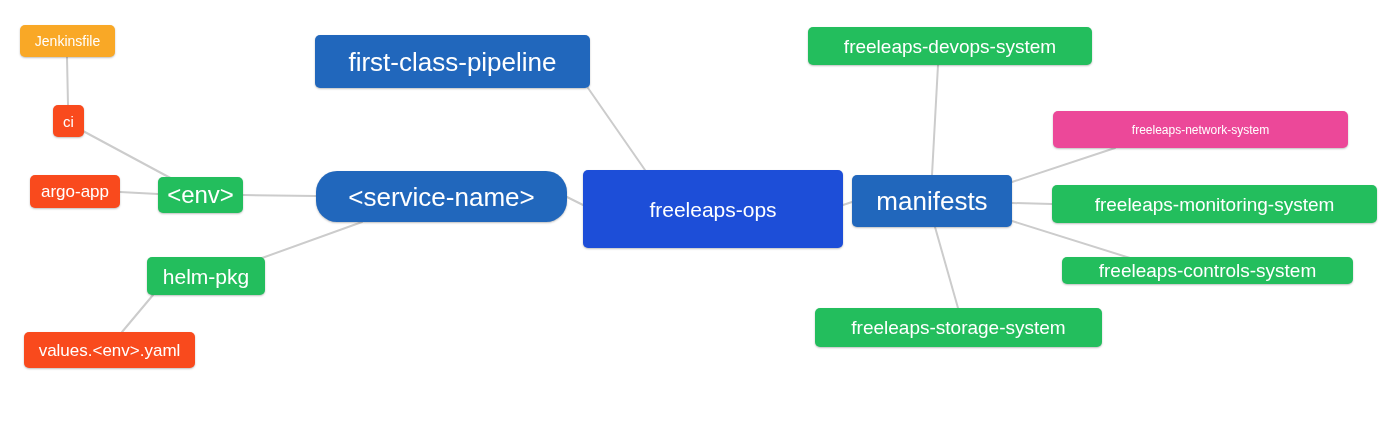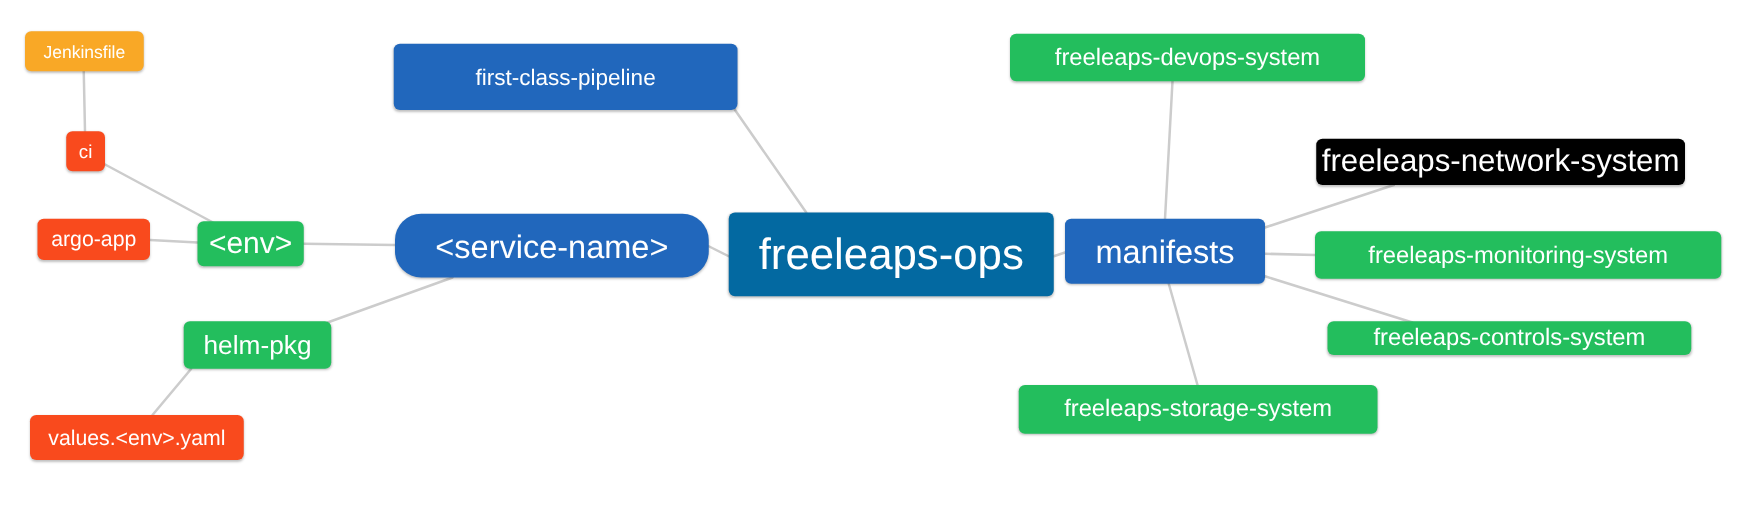--- a/index.html
+++ b/index.html
@@ -57,23 +57,23 @@
       <line x1="1012" y1="221" x2="1130" y2="258" stroke="#CCCCCC" stroke-width="2" stroke-linecap="round"></line>
       <line x1="935" y1="227" x2="958" y2="308" stroke="#CCCCCC" stroke-width="2" stroke-linecap="round"></line>
     </svg>
   <div>
       <div class="node" style="left: 20px; top: 25px; width: 95px; height: 32px; font-size: 14px; background: rgb(249, 168, 38); color: rgb(255, 255, 255);">Jenkinsfile</div>
       <div class="node" style="left: 53px; top: 105px; width: 31px; height: 32px; font-size: 15px; background: rgb(249, 74, 29); color: rgb(255, 255, 255);">ci</div>
       <div class="node" style="left: 30px; top: 175px; width: 90px; height: 33px; font-size: 17px; background: rgb(249, 74, 29); color: rgb(255, 255, 255);">argo-app</div>
       <div class="node" style="left: 158px; top: 177px; width: 85px; height: 36px; font-size: 24px; background: rgb(35, 190, 93); color: rgb(255, 255, 255);">&lt;env&gt;</div>
       <div class="node" style="left: 147px; top: 257px; width: 118px; height: 38px; font-size: 21px; background: rgb(35, 190, 93); color: rgb(255, 255, 255);">helm-pkg</div>
       <div class="node" style="left: 24px; top: 332px; width: 171px; height: 36px; font-size: 17px; background: rgb(249, 74, 29); color: rgb(255, 255, 255);">values.&lt;env&gt;.yaml</div>
-      <div class="node" style="left: 315px; top: 35px; width: 275px; height: 53px; font-size: 18px; background: rgb(33, 103, 188); color: rgb(255, 255, 255);">first-class-pipeline</div>
+      <div class="node" style="left: 315px; top: 35px; width: 275px; height: 53px; font-size: 26px; background: rgb(33, 103, 188); color: rgb(255, 255, 255);">first-class-pipeline</div>
       <div class="node" style="left: 316px; top: 171px; width: 251px; height: 51px; font-size: 26px; background: rgb(33, 103, 188); color: rgb(255, 255, 255); border-radius: 21px;">&lt;service-name&gt;</div>
-      <div class="node" style="left: 583px; top: 170px; width: 260px; height: 67px; font-size: 35px; background: #0369a1; color: rgb(255, 255, 255);">freeleaps-ops</div>
+      <div class="node" style="left: 583px; top: 170px; width: 260px; height: 78px; font-size: 21px; background: #1d4ed8; color: rgb(255, 255, 255);">freeleaps-ops</div>
       <div class="node" style="left: 852px; top: 175px; width: 160px; height: 52px; font-size: 26px; background: rgb(33, 103, 188); color: rgb(255, 255, 255);">manifests</div>
       <div class="node" style="left: 796px; top: 27px; width: 284px; height: 38px; font-size: 19px; background: rgb(35, 190, 93); color: rgb(255, 255, 255); margin-left: 12px;">freeleaps-devops-system</div>
-      <div class="node" style="left: 1053px; top: 111px; width: 295px; height: 37px; font-size: 25px; background: #000000; color: rgb(255, 255, 255);">freeleaps-network-system</div>
+      <div class="node" style="left: 1053px; top: 111px; width: 295px; height: 37px; font-size: 12px; background: #ec4899; color: rgb(255, 255, 255);">freeleaps-network-system</div>
       <div class="node" style="left: 1052px; top: 185px; width: 325px; height: 38px; font-size: 19px; background: rgb(35, 190, 93); color: rgb(255, 255, 255);">freeleaps-monitoring-system</div>
       <div class="node" style="left: 1062px; top: 257px; width: 291px; height: 27px; font-size: 19px; background: rgb(35, 190, 93); color: rgb(255, 255, 255);">freeleaps-controls-system</div>
       <div class="node" style="left: 815px; top: 308px; width: 287px; height: 39px; font-size: 19px; background: rgb(35, 190, 93); color: rgb(255, 255, 255);">freeleaps-storage-system</div>
     </div>
 </div>
 
 </body></html>

